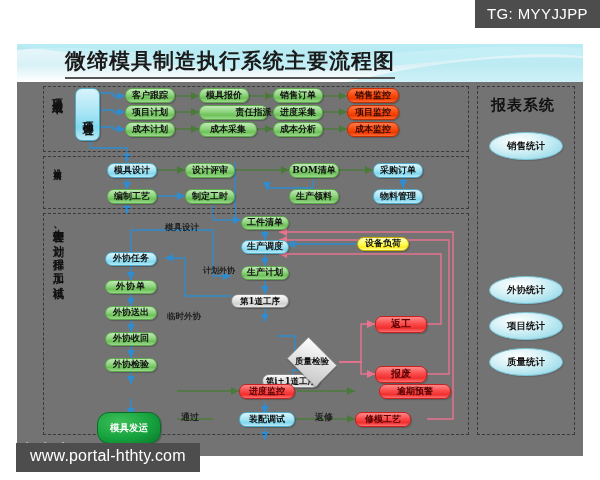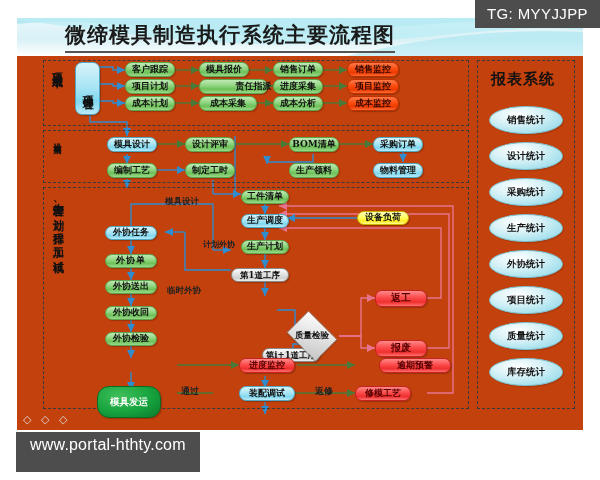--- a/index.html
+++ b/index.html
@@ -17,23 +17,23 @@
     position: absolute; right: 0; top: 0;
     background: #4d4d4d; color: #fff;
     font-family: "Liberation Sans", sans-serif;
     font-size: 15px; letter-spacing: .4px;
     padding: 5px 12px 6px 12px;
     z-index: 40;
   }
 
   
   .slide {
-    position: absolute; left: 17px; top: 18px;
+    position: absolute; left: 17px; top: 44px;
     width: 566px; height: 412px;
-    background: #c2410c;
+    background: #737373;
     overflow: hidden;
   }
   
   .hdr {
     position: absolute; left: 0; top: 0; width: 566px; height: 38px;
     background: linear-gradient(180deg,#eaf8fb 0%, #d8f1f6 55%, #ffffff 100%);
     overflow: hidden;
   }
   .hdr svg { position: absolute; left: 0; top: 0; }
   .title {
@@ -164,21 +164,21 @@
   }
 
   
   #wires { position: absolute; left: 0; top: 0; width: 566px; height: 412px; pointer-events: none; }
 
   
   .watermark {
     position: absolute; left: 16px; bottom: 8px;
     background: #4d4d4d; color: #fff;
     font-family: "Liberation Sans", sans-serif;
-    font-size: 16px; padding: 4px 14px 18px 14px;
+    font-size: 16px; padding: 4px 14px 7px 14px;
     letter-spacing: .2px;
     z-index: 40;
   }
   
   .ghost {
     position: absolute; left: 6px; bottom: 4px;
     font-size: 11px; color: #dcdcdc; letter-spacing: 3px;
     font-family: "DejaVu Serif", serif;
   }
 </style>
@@ -376,25 +376,21 @@
     <div class="node n-darkgreen" style="left:80px; top:368px; width:64px; height:32px; font-size:9.5px;">模具发运</div>
 
     <div class="elabel" style="left:148px; top:179px; font-size:8.5px;">模具设计</div>
     <div class="elabel" style="left:186px; top:222px; font-size:8px; width:22px; line-height:1.15;">计划外协</div>
     <div class="elabel" style="left:150px; top:268px; font-size:8.5px;">临时外协</div>
     <div class="elabel" style="left:164px; top:369px; font-size:9px;">通过</div>
     <div class="elabel" style="left:298px; top:369px; font-size:9px;">返修</div>
 
     <div class="report-title" style="left:474px; top:52px; font-size:15px; letter-spacing:1px;">报表系统</div>
     <div class="ellipse" style="left:472px; top:88px;  width:74px; height:28px; font-size:9.5px;">销售统计</div>
-    <div class="ellipse" style="left:472px; top:124px; width:74px; height:28px; font-size:9.5px;">设计统计</div>
-    <div class="ellipse" style="left:472px; top:160px; width:74px; height:28px; font-size:9.5px;">采购统计</div>
-    <div class="ellipse" style="left:472px; top:196px; width:74px; height:28px; font-size:9.5px;">生产统计</div>
     <div class="ellipse" style="left:472px; top:232px; width:74px; height:28px; font-size:9.5px;">外协统计</div>
     <div class="ellipse" style="left:472px; top:268px; width:74px; height:28px; font-size:9.5px;">项目统计</div>
     <div class="ellipse" style="left:472px; top:304px; width:74px; height:28px; font-size:9.5px;">质量统计</div>
-    <div class="ellipse" style="left:472px; top:340px; width:74px; height:28px; font-size:9.5px;">库存统计</div>
 
     <div class="ghost">◇ ◇ ◇</div>
   </div>
 
   <div class="watermark">www.portal-hthty.com</div>
 </div>
 
 </body></html>

